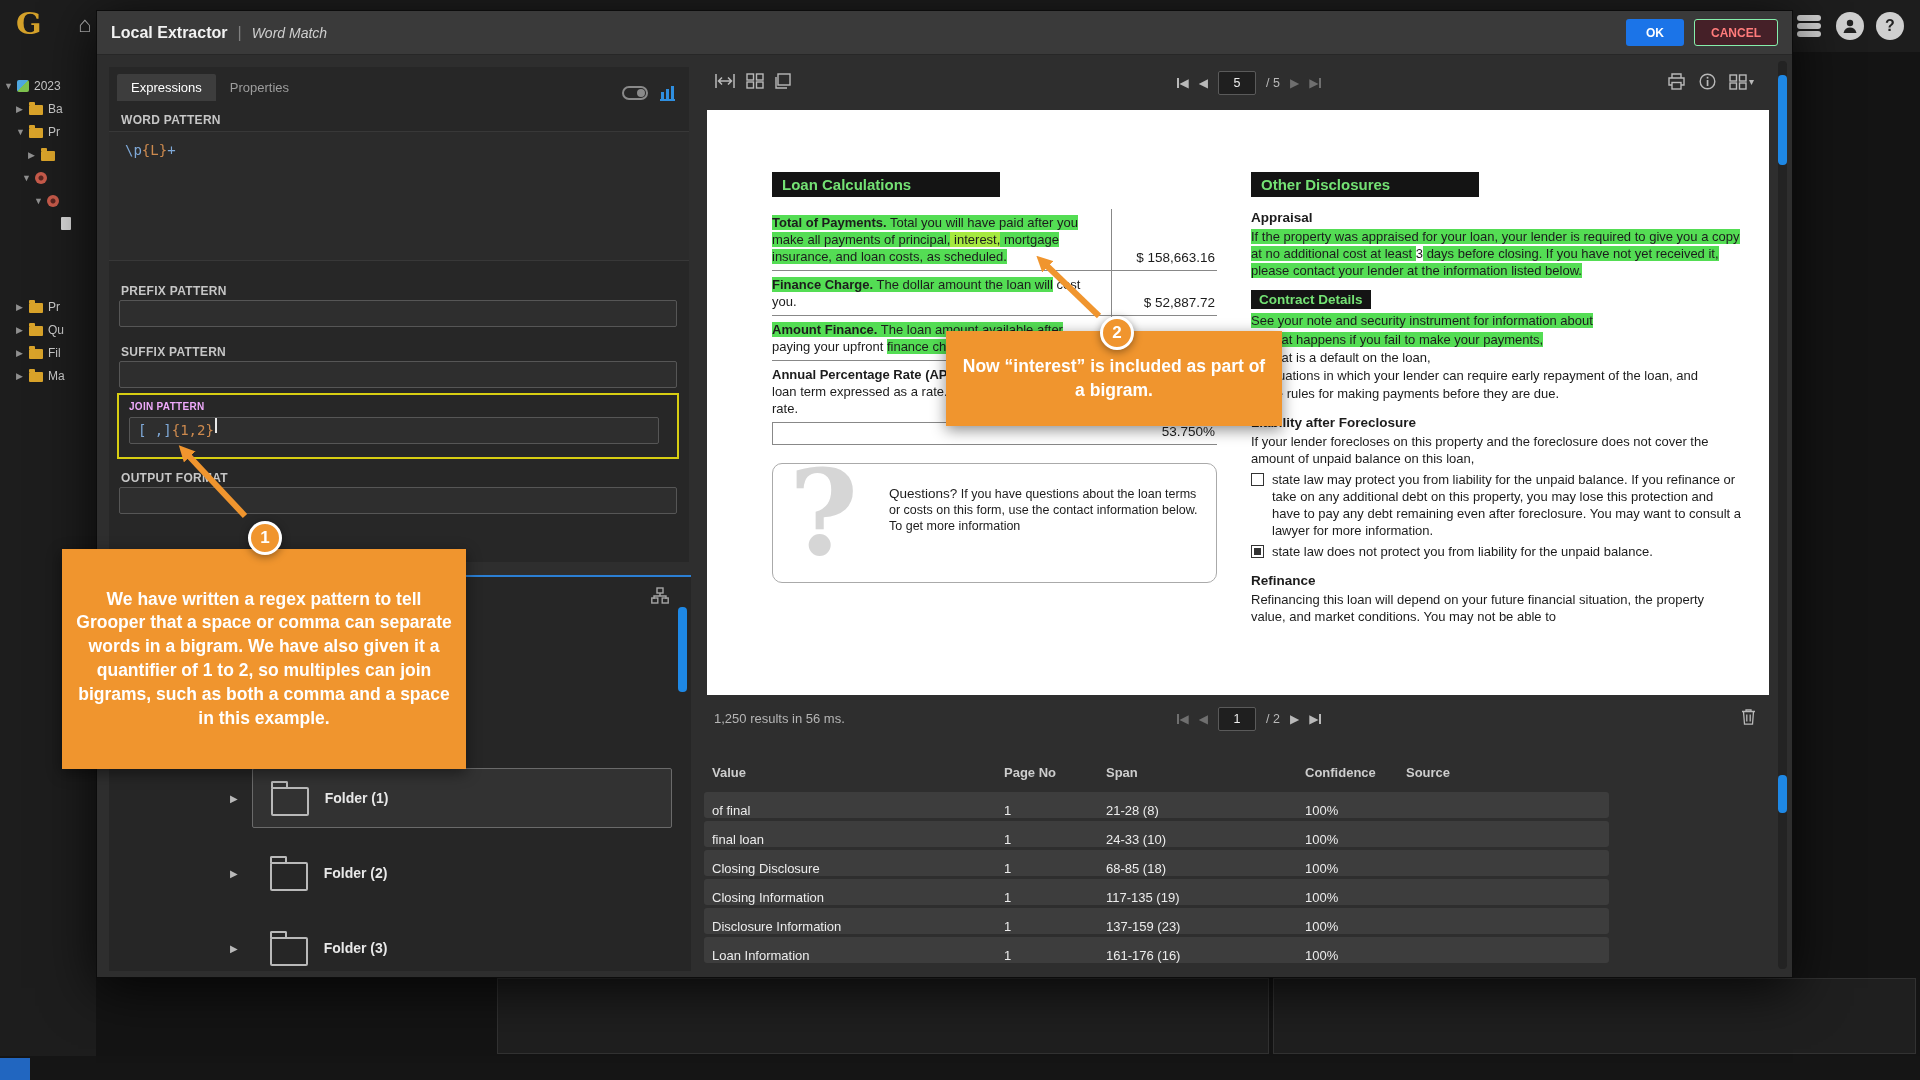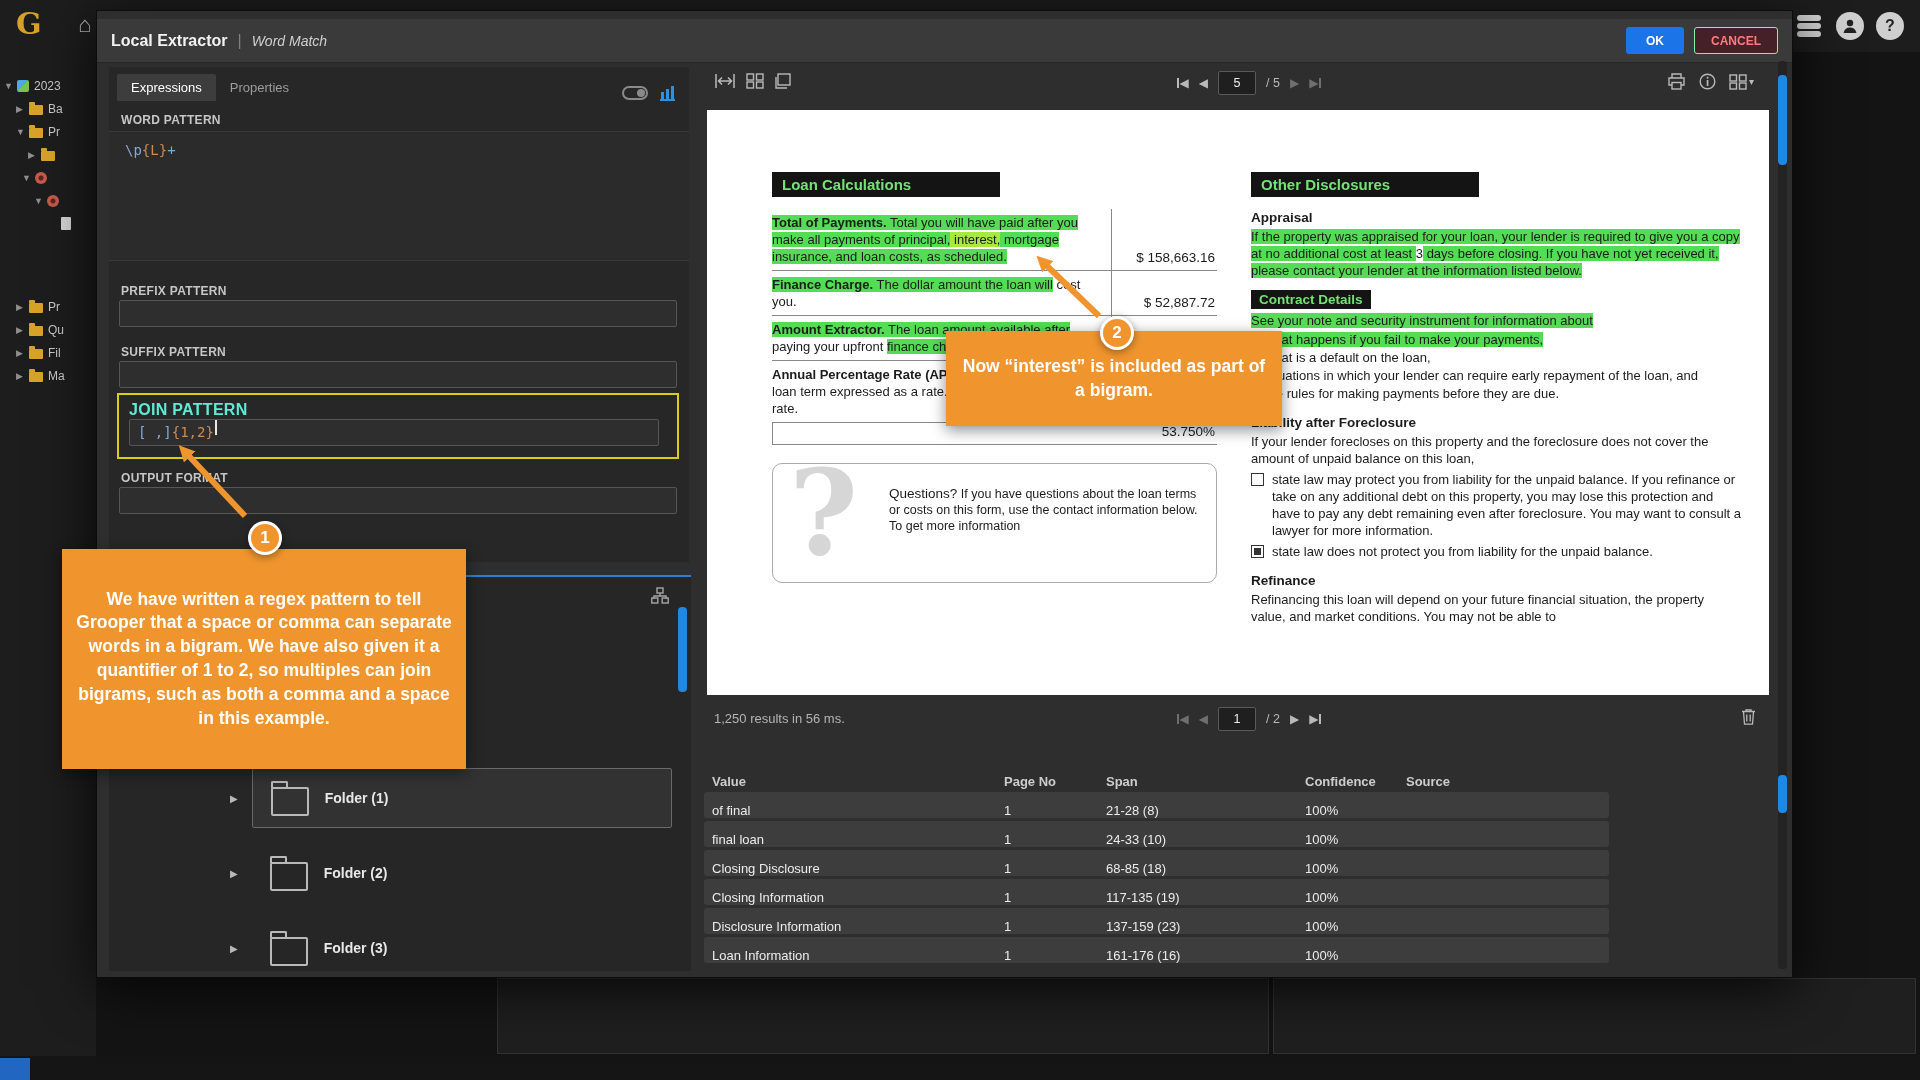--- a/index.html
+++ b/index.html
@@ -27,21 +27,21 @@
   .ic-doc{width:10px;height:13px;background:#d8d8d8;border-radius:1px}
   .bottom-strip{position:absolute;left:0;right:0;top:1056px;height:24px;background:#151515}
   .blue-corner{position:absolute;left:0;top:1058px;width:30px;height:22px;background:#2166c0}
   .bottom-panel{position:absolute;top:978px;height:76px;background:#1f1f1f;border:1px solid #323232;box-sizing:border-box}
   .bp-a{left:497px;width:772px}
   .bp-b{left:1273px;width:643px}
 
   
   .dialog{position:absolute;left:96px;top:10px;width:1695px;height:966px;background:#2e2e2e;
           border:1px solid #0c0c0c;box-shadow:0 10px 50px rgba(0,0,0,.8)}
-  .titlebar{position:absolute;left:0;top:8px;right:0;height:44px;background:#3a3a3a;display:flex;
+  .titlebar{position:absolute;left:0;top:0;right:0;height:44px;background:#3a3a3a;display:flex;
             align-items:center;padding:0 14px;box-sizing:border-box;border-bottom:1px solid #272727}
   .dlg-title{font-size:16px;font-weight:bold;color:#f2f2f2}
   .dlg-sep{margin:0 10px;color:#808080}
   .dlg-sub{font-style:italic;color:#cfcfcf;font-size:14px}
   .tb-spacer{flex:1}
   .btn-ok{width:58px;height:27px;background:#1b74e8;border:none;border-radius:3px;color:#fff;
           font-weight:bold;font-size:12px;margin-right:10px;font-family:inherit}
   .btn-cancel{width:84px;height:27px;background:#452028;border:1px solid #86efac;border-radius:3px;
           color:#ff7b7b;font-weight:bold;font-size:12px;font-family:inherit}
 
@@ -65,21 +65,21 @@
   .lbl-suf{left:12px;top:278px}
   .lbl-out{left:12px;top:404px}
   .input{position:absolute;height:27px;background:#2e2e2e;border:1px solid #565656;border-radius:2px;
          box-sizing:border-box;font-family:"DejaVu Sans Mono",monospace;font-size:14px;line-height:25px;
          padding:0 8px;color:#ddd}
   .in-pre{left:10px;top:233px;width:558px}
   .in-suf{left:10px;top:294px;width:558px}
   .in-out{left:10px;top:420px;width:558px}
   .yellow-box{position:absolute;left:8px;top:326px;width:562px;height:66px;border:2px solid #d8ce12;
               box-sizing:border-box;padding:6px 10px}
-  .lbl-join{position:static;display:block;font-size:16px;font-weight:bold;color:#5eead4;letter-spacing:.3px}
+  .lbl-join{position:static;display:block;margin-bottom:5px;font-size:10px;font-weight:bold;color:#f0abfc;letter-spacing:.3px}
   .in-join{position:static;width:530px;height:27px;display:flex;align-items:flex-start}
   .caret{display:inline-block;width:2px;height:15px;background:#e8e8e8;margin-left:1px}
   .re-b{color:#7fa9d8}.re-o{color:#cd8a4e}
 
   
   .folder-panel{position:absolute;left:12px;top:564px;width:582px;height:396px;background:#262626;
                 border-top:2px solid #2b7fd4;box-sizing:border-box;overflow:hidden}
   .hier{position:absolute;right:22px;top:10px}
   .fp-scroll{position:absolute;right:4px;top:30px;width:9px;height:85px;background:#1e88e5;border-radius:4px}
   .folder-list{position:absolute;left:0;top:190px;right:0}
@@ -136,21 +136,21 @@
   .q-mark{position:absolute;left:16px;top:-10px;font-size:118px;line-height:1;font-weight:bold;
           color:#d6d6d6;font-family:"DejaVu Serif",serif}
   .q-title{font-weight:normal;font-size:13.5px}
 
   
   .results-bar{position:absolute;left:607px;top:690px;width:1068px;height:36px}
   .summary{position:absolute;left:10px;top:10px;font-size:13px;color:#b5b5b5}
   .rb-center{position:absolute;left:440px;top:6px;width:210px;display:flex;justify-content:center}
   .rb-trash{position:absolute;right:16px;top:7px}
   .results-table{position:absolute;left:607px;top:740px;width:1068px;height:218px;overflow:hidden;padding-top:14px;box-sizing:border-box}
-  .res-header{display:flex;align-items:flex-end;height:24px;color:#cdcdcd;font-size:13px;font-weight:bold;width:905px}
+  .res-header{display:flex;align-items:flex-start;height:24px;color:#cdcdcd;font-size:13px;font-weight:bold;width:905px}
   .res-row{display:flex;align-items:flex-end;height:26px;margin-top:3px;background:#3d3d3d;border-radius:3px;
            width:905px;color:#ececec;font-size:13px}
   .res-c{box-sizing:border-box;overflow:hidden;white-space:nowrap}
   .c0{width:300px;padding-left:8px}.c1{width:102px}.c2{width:199px}.c3{width:101px}.c4{flex:1}
 
   .dlg-scroll{position:absolute;right:5px;top:50px;bottom:8px;width:9px;background:#232323;border-radius:4px}
   .dlg-scroll i{position:absolute;left:0;width:9px;border-radius:4px;background:#1e88e5;display:block}
   .th1{top:14px;height:90px}
   .th2{top:714px;height:38px}
 
@@ -412,21 +412,21 @@
           <div>
               <div class="lc-row">
                 <div class="lc-text"><span class="hl bseg">Total of Payments.</span><span class="hl"> Total you will have paid after you make all payments of principal,</span><span class="hl2"> interest,</span><span class="hl"> mortgage insurance, and loan costs, as scheduled.</span></div>
                 <div class="lc-val">$ 158,663.16</div>
               </div>
               <div class="lc-row">
                 <div class="lc-text"><span class="hl bseg">Finance Charge.</span><span class="hl"> The dollar amount the loan will</span><span> cost you.</span></div>
                 <div class="lc-val">$ 52,887.72</div>
               </div>
               <div class="lc-row">
-                <div class="lc-text"><span class="hl bseg">Amount Extractor.</span><span class="hl"> The loan amount available after</span><span> paying your upfront </span><span class="hl">finance charge.</span></div>
+                <div class="lc-text"><span class="hl bseg">Amount Finance.</span><span class="hl"> The loan amount available after</span><span> paying your upfront </span><span class="hl">finance charge.</span></div>
                 <div class="lc-val"></div>
               </div>
               <div class="lc-row">
                 <div class="lc-text"><span class="bseg">Annual Percentage Rate (APR).</span><span> Your costs over the loan term expressed as a rate. This is not your interest rate.</span></div>
                 <div class="lc-val">7.320%</div>
               </div>
               <div class="lc-row">
                 <div class="lc-val">53.750%</div>
               </div>
             </div>

